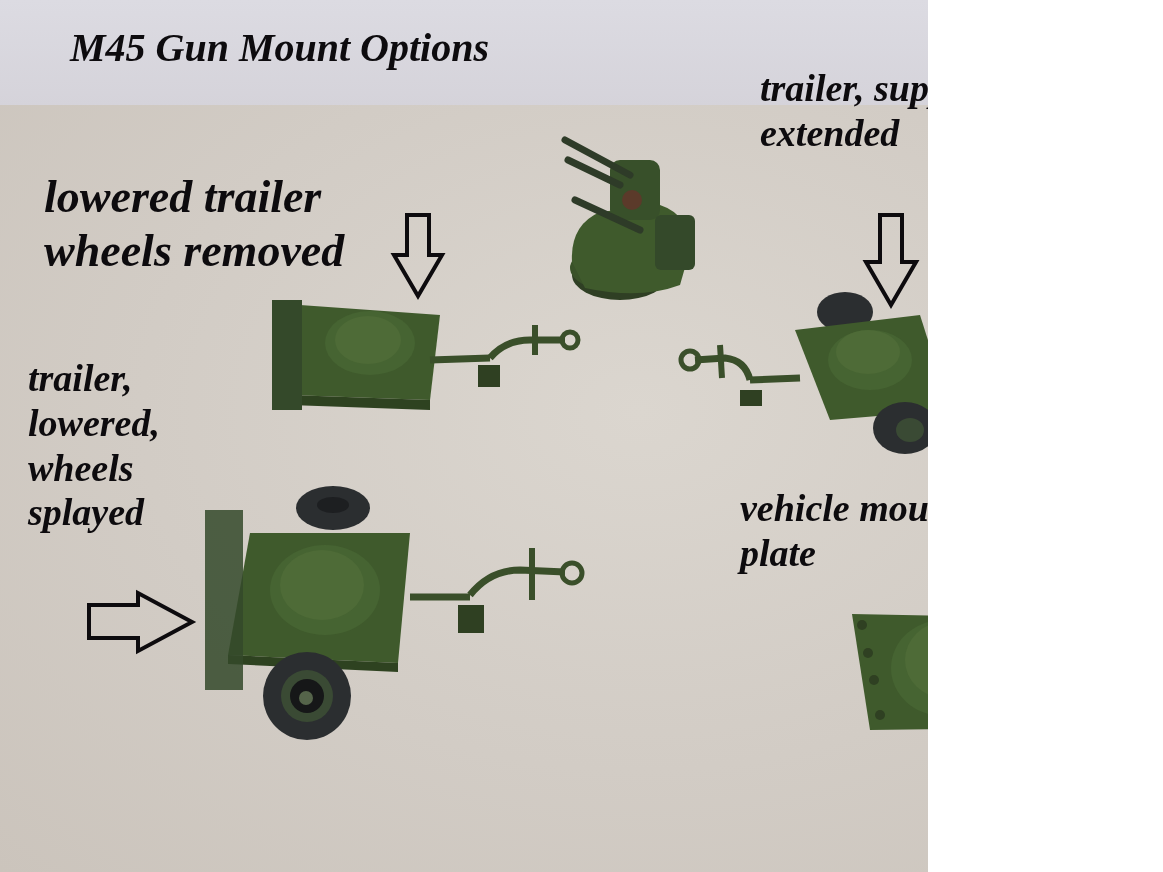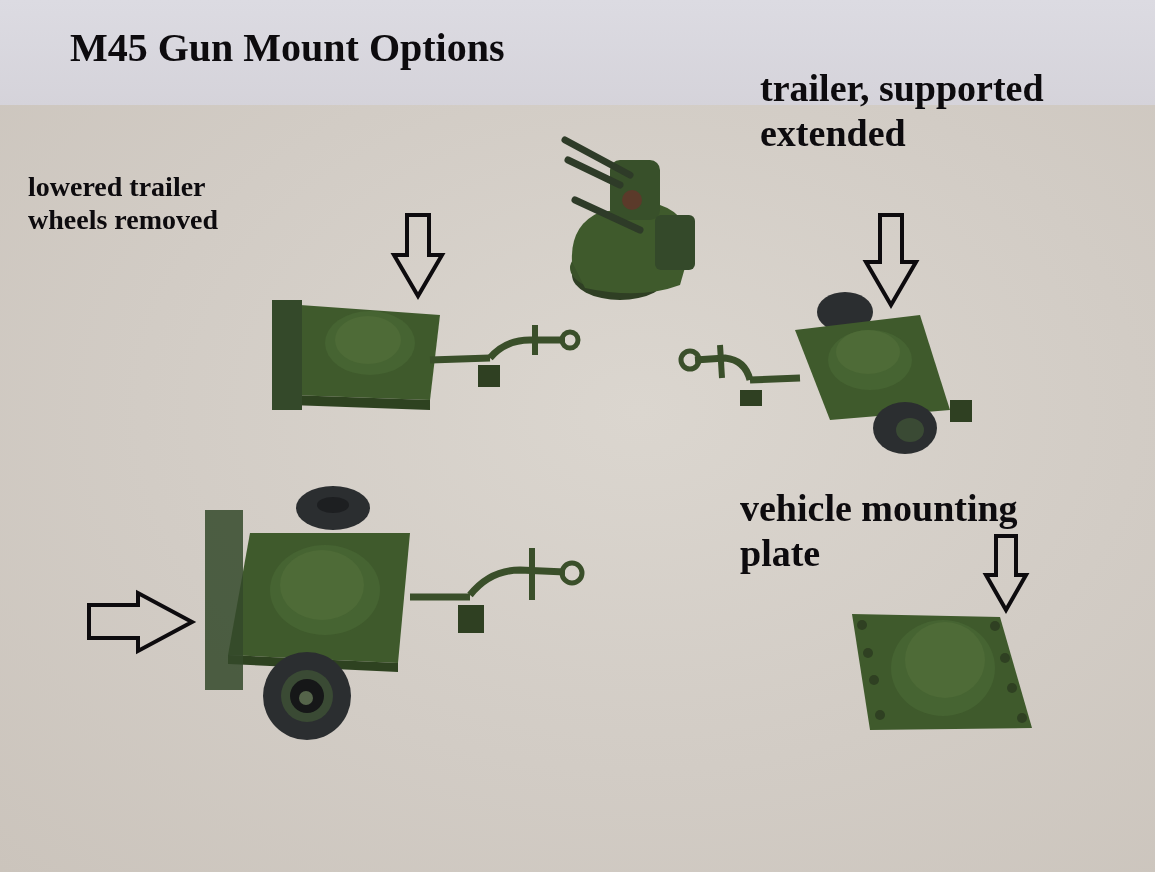--- a/index.html
+++ b/index.html
@@ -1,34 +1,35 @@
 <!DOCTYPE html>
 <html><head>
 <meta charset="utf-8">
 <style>
   html, body { margin: 0; padding: 0; }
   body { width: 1163px; height: 872px; overflow: hidden; }
   .scene {
-    position: relative; width: 1155px; height: 872px; overflow: hidden;
+    position: relative; width: 928px; height: 872px; overflow: hidden;
     background: linear-gradient(180deg, #d9d7de 0%, #d6d4da 11%, #cfcbc6 14%, #d3cfc9 30%, #d6d1cb 60%, #d4cec7 100%);
+    font-style: italic;
   }
   .wall {
     position: absolute; left: 0; top: 0; width: 1163px; height: 120px;
     background: linear-gradient(180deg, #dcdbe2 0%, #d4d2d9 100%);
   }
   .tabletop {
     position: absolute; left: 0; top: 105px; width: 1163px; height: 767px;
     background: radial-gradient(ellipse at 55% 40%, #dbd6cf 0%, #d2ccc5 55%, #cbc4bc 100%);
   }
   .label {
     position: absolute; font-family: "Liberation Serif", serif; font-weight: bold;
     color: #0d0b0e; text-align: left; line-height: 1.18; white-space: pre-line;
   }
   .title { left: 70px; top: 24px; font-size: 40px; text-align: left; }
-  .lbl-a { left: 28px; top: 170px; font-size: 28px; }
+  .lbl-a { left: 44px; top: 170px; font-size: 46px; }
   .lbl-b { left: 760px; top: 66px; font-size: 38px; width: 390px; }
   .lbl-c { left: 28px; top: 356px; font-size: 38px; width: 180px; }
   .lbl-d { left: 740px; top: 486px; font-size: 38px; width: 370px; }
   svg.overlay { position: absolute; left: 0; top: 0; }
 </style>
 </head>
 <body>
 
 <div class="scene">
   <div class="wall"></div>
@@ -121,15 +122,19 @@
     <g>
       <path d="M996 536 L1016 536 L1016 575 L1026 575 L1006 610 L986 575 L996 575 Z" fill="none" stroke="#0d0b0e" stroke-width="4"></path>
     </g>
   </svg>
 
   <div class="label title">M45 Gun Mount Options</div>
   <div class="label lbl-a">lowered trailer
 wheels removed</div>
   <div class="label lbl-b">trailer, supported
 extended</div>
+  <div class="label lbl-c">trailer,
+lowered,
+wheels
+splayed</div>
   <div class="label lbl-d">vehicle mounting
 plate</div>
 </div>
 
 </body></html>

